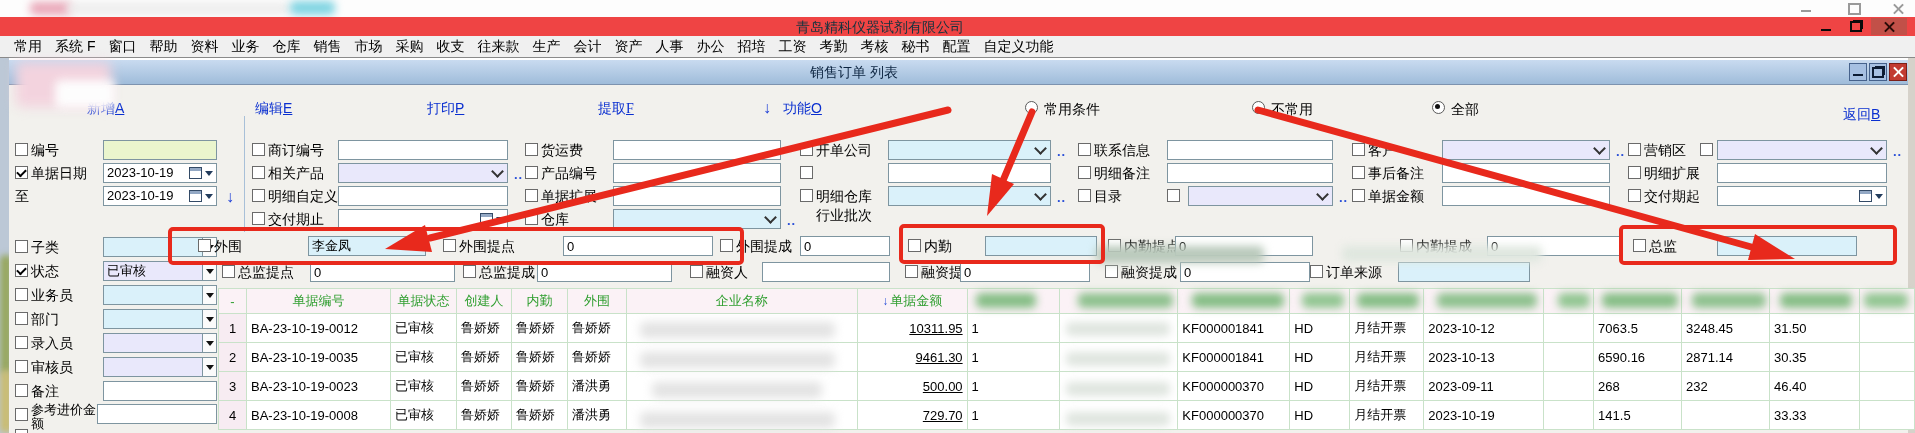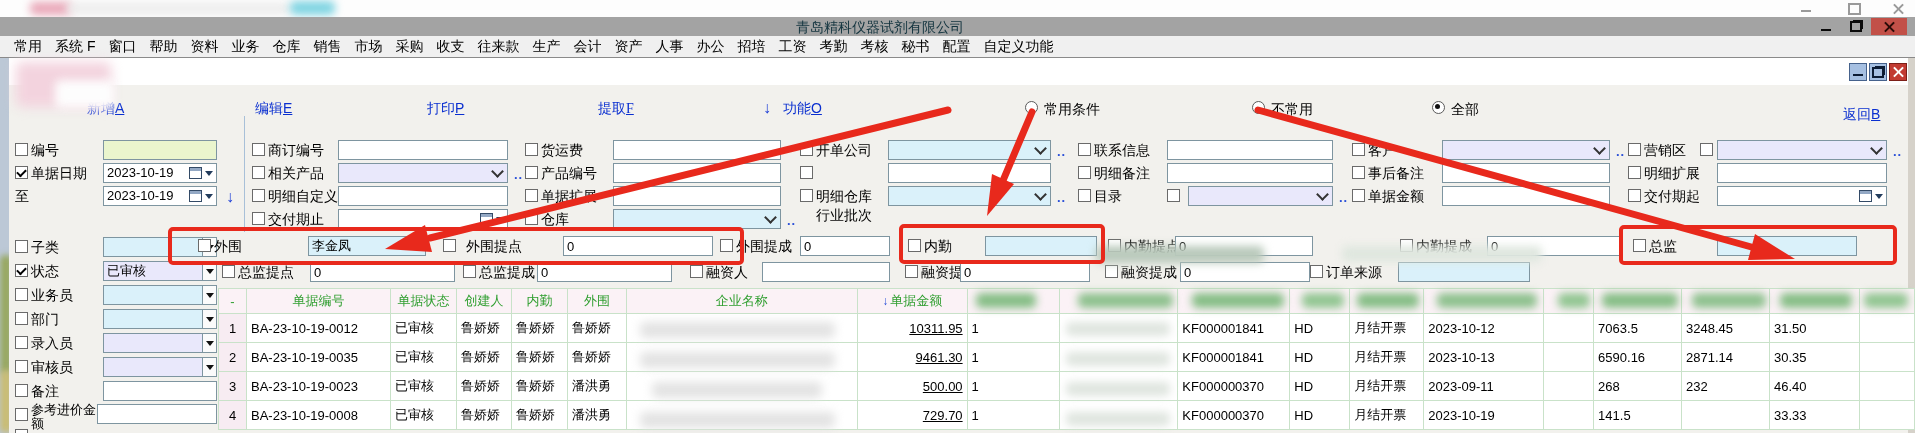--- a/index.html
+++ b/index.html
@@ -1,20 +1,20 @@
 <!DOCTYPE html>
 <html><head>
 <meta charset="utf-8">
 <style>
   html,body{margin:0;padding:0;background:#888;}
   .screen{position:relative;width:1915px;height:433px;background:#fff;overflow:hidden;
           font-family:"Liberation Sans","DejaVu Sans",sans-serif;-webkit-font-smoothing:antialiased;}
   
   .topstrip{position:absolute;left:0;top:0;width:1915px;height:17px;background:#fdfdfd;}
-  .titlebar{position:absolute;left:0;top:17px;width:1915px;height:26px;background:#a3a3a3;}
+  .titlebar{position:absolute;left:0;top:17px;width:1915px;height:26px;background:#ef4444;}
   .titlebar .ttl{position:absolute;left:880px;top:2px;transform:translateX(-50%);
                  font-size:14px;color:#12333e;white-space:nowrap;}
   .menubar{position:absolute;left:0;top:36px;width:1915px;height:22px;background:#f0f0f0;
            border-bottom:1px solid #8a8a8a;display:flex;align-items:center;gap:13px;padding-left:14px;box-sizing:border-box;}
   .menubar .mi{font-size:14px;color:#000;white-space:nowrap;cursor:default;}
   .frameL{position:absolute;left:0;top:58px;width:9px;height:375px;background:#bcc8d6;}
   .frameR{position:absolute;left:1908px;top:58px;width:7px;height:375px;background:#d6d2ca;}
   .innerbar{position:absolute;left:9px;top:60px;width:1899px;height:25px;
             background:linear-gradient(#c9dbf0,#9fbcda);border-bottom:1px solid #7d93af;box-sizing:border-box;}
   .innerbar .ttl{position:absolute;left:845px;top:4px;transform:translateX(-50%);
@@ -116,20 +116,23 @@
     <span class="mi">配置</span>
     <span class="mi">自定义功能</span>
   </div>
 
   <div class="frameL">
     <div class="cz" style="left:0;top:197px;width:12px;height:120px;background:#97a75f;filter:blur(3px);"></div>
     <div class="cz" style="left:0;top:312px;width:12px;height:63px;background:#c9bc72;filter:blur(3px);"></div>
   </div>
   <div class="frameR"></div>
 
+  <div class="innerbar">
+    <span class="ttl">销售订单 列表</span>
+  </div>
   <div class="cz" style="left:16px;top:62px;width:95px;height:45px;background:#f3d3de;filter:blur(6px);z-index:5;"></div>
   <div class="cz" style="left:55px;top:80px;width:60px;height:28px;background:#fdfdfd;filter:blur(5px);z-index:5;"></div>
   <div class="wbtn gmin" style="left:1849px;top:63px;width:18px;height:18px;background:#a6c0e2;border:1px solid #46628c;color:#0c1c34;"></div>
   <div class="wbtn grest" style="left:1869px;top:63px;width:18px;height:18px;background:#a6c0e2;border:1px solid #46628c;color:#0c1c34;"></div>
   <div class="wbtn gx" style="left:1889px;top:63px;width:18px;height:18px;background:#c23b32;border:1px solid #7c1f18;color:#fff;"></div>
 
   <div class="content"></div>
 
   <span class="tlink" style="left:87px;top:100px;"><span>新增</span><u>A</u></span>
   <span class="tlink" style="left:255px;top:100px;text-align:center;"><span>编辑</span><u>E</u></span>
@@ -322,21 +325,21 @@
       <span class="val"></span>
       <span class="chev"></span>
     </div>
   <span class="dots" style="left:787px;top:213px;">..</span>
 
   <span class="ck" style="left:198px;top:239px;"></span>
   <span class="lb" style="left:214px;top:238px;">外围</span>
   <input class="fld cyan" style="left: 308px; top: 236px; width: 118px;" value="李金凤">
 
   <span class="ck" style="left:443px;top:239px;"></span>
-  <span class="lb" style="left:459px;top:238px;margin-left:7px;">外围提点</span>
+  <span class="lb" style="left:459px;top:238px;">外围提点</span>
   <input class="fld" style="left: 563px; top: 236px; width: 150px;" value="0">
 
   <span class="ck" style="left:720px;top:239px;"></span>
   <span class="lb" style="left:736px;top:238px;">外围提成</span>
   <input class="fld" style="left: 800px; top: 236px; width: 90px;" value="0">
 
   <span class="ck" style="left:908px;top:239px;"></span>
   <span class="lb" style="left:924px;top:238px;">内勤</span>
   <input class="fld cyan" style="left: 985px; top: 236px; width: 112px;" value="">
 

